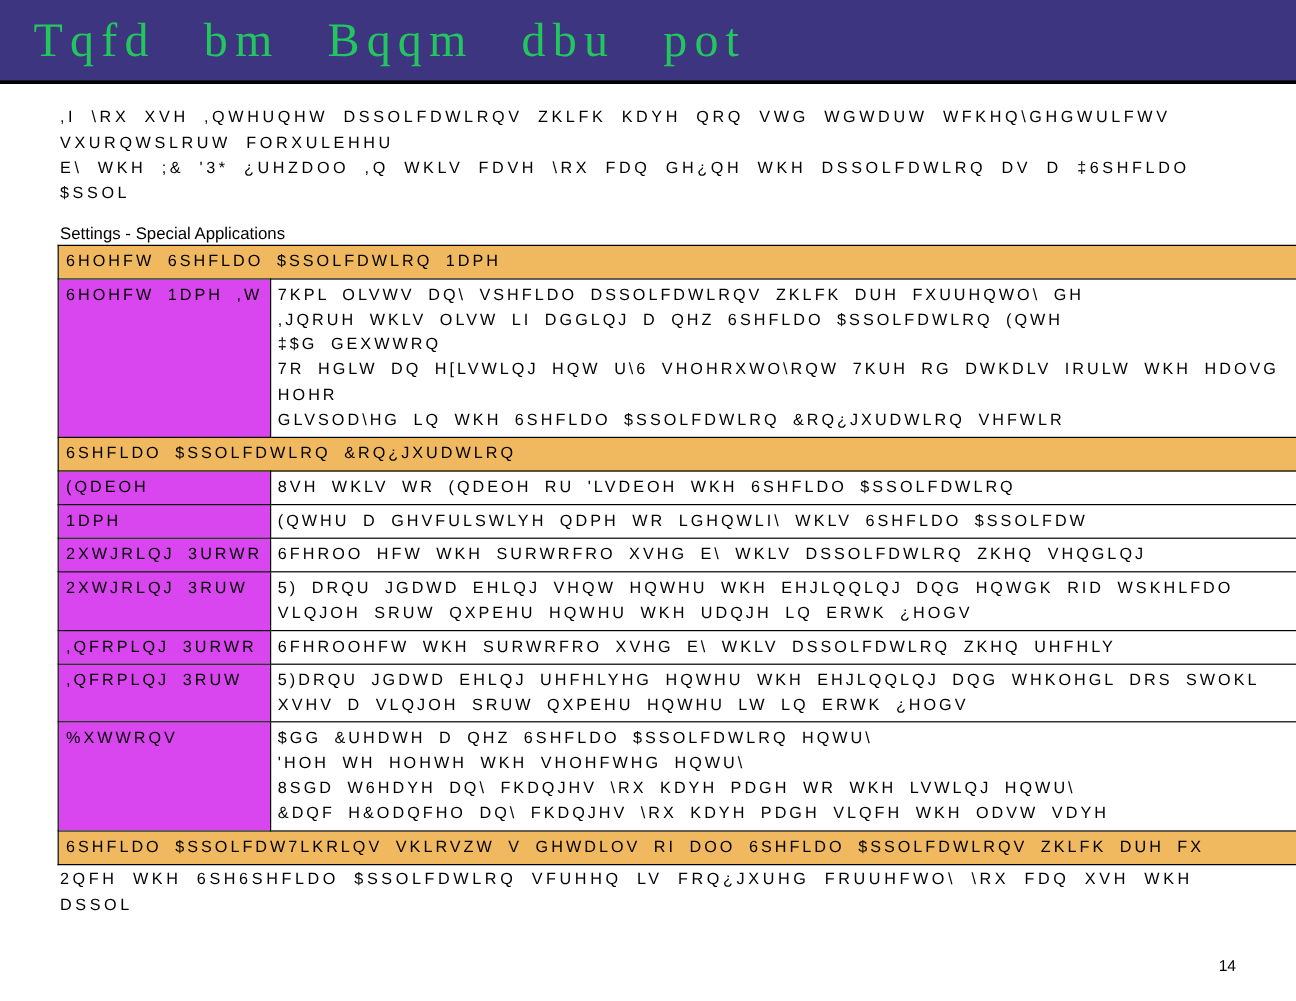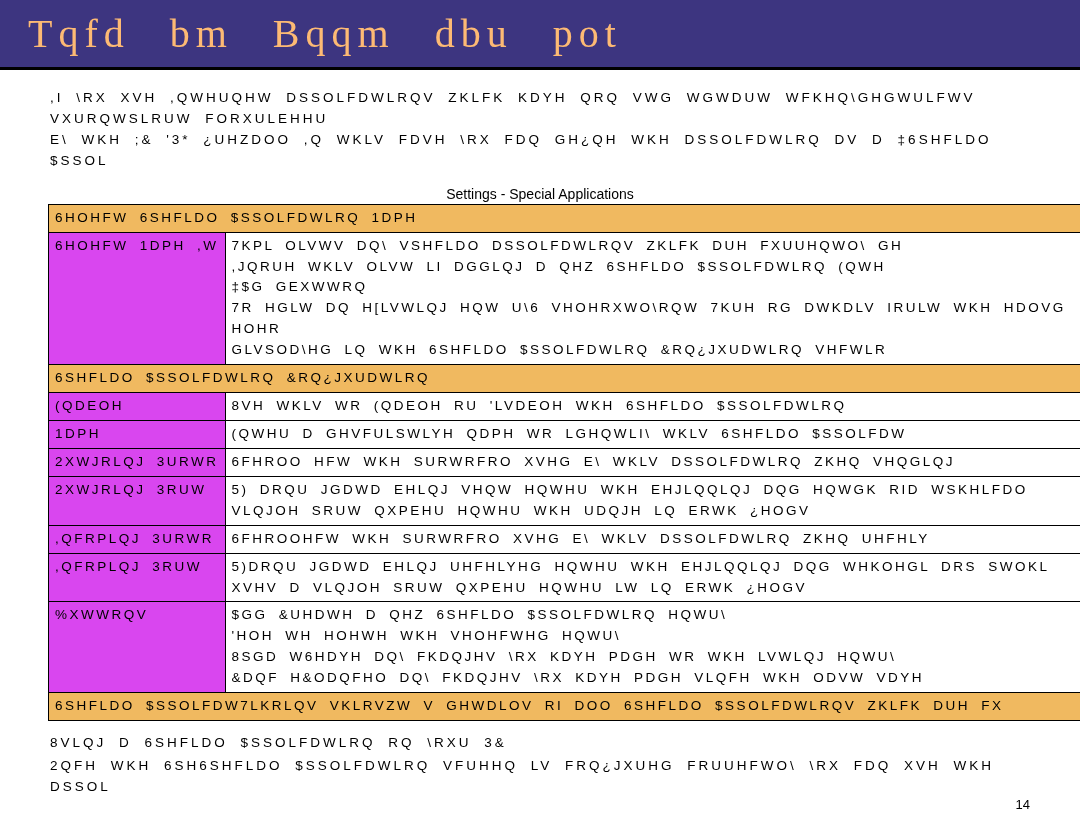--- a/index.html
+++ b/index.html
@@ -7,38 +7,38 @@
     font-family: Arial, Helvetica, sans-serif;
     font-size: 13px;
     width: 1080px;
     height: 834px;
     background: #fff;
     color: #000;
     overflow: hidden;
   }
   .banner {
     background: #3d3580;
-    color: #fdba74;
+    color: #22c55e;
     height: 70px;
     padding: 14px 28px;
     border-bottom: 3px solid #000;
     display: flex;
     align-items: center;
   }
   .banner h1 {
     font-family: Georgia, 'Times New Roman', serif;
     font-weight: normal;
     font-size: 40px;
     letter-spacing: 6px;
     word-spacing: 24px;
   }
   .content { padding: 18px 50px 0 50px; }
   .subhead { font-size: 15px; margin-bottom: 4px; }
   .para { font-size: 13.5px; letter-spacing: 3px; word-spacing: 6px; line-height: 1.55; margin-bottom: 14px; }
-  .subhead2 { font-size: 14px; margin: 10px 0 2px 0; text-align: center; }
+  .subhead2 { font-size: 14px; margin: 10px 0 2px 0; }
   table.grid {
     width: 1040px;
     border-collapse: collapse;
     font-size: 13.5px;
     letter-spacing: 2.5px;
     word-spacing: 5px;
     line-height: 1.55;
     margin-left: -2px;
   }
   table.grid td {
@@ -135,18 +135,17 @@
         <span>8SGD W6HDYH DQ\ FKDQJHV \RX KDYH PDGH WR WKH LVWLQJ HQWU\</span><br>
         <span>&amp;DQF H&amp;ODQFHO DQ\ FKDQJHV \RX KDYH PDGH VLQFH WKH ODVW VDYH</span>
       </td>
     </tr>
     <tr>
           <td class="full" colspan="2">6SHFLDO $SSOLFDW7LKRLQV VKLRVZW V GHWDLOV RI DOO 6SHFLDO $SSOLFDWLRQV ZKLFK DUH FX</td>
         </tr>
   </tbody>
     </table>
 
-  <div class="post-para">8VLQJ D 6SHFLDO $SSOLFDWLRQ RQ \RXU 3&amp;</div>
   <div class="post-para" style="margin-top:2px">2QFH WKH 6SH6SHFLDO $SSOLFDWLRQ VFUHHQ LV FRQ¿JXUHG FRUUHFWO\  \RX FDQ XVH WKH DSSOL</div>
 
 </div>
 
 <div class="pagenum">14</div>
 
 </body></html>

